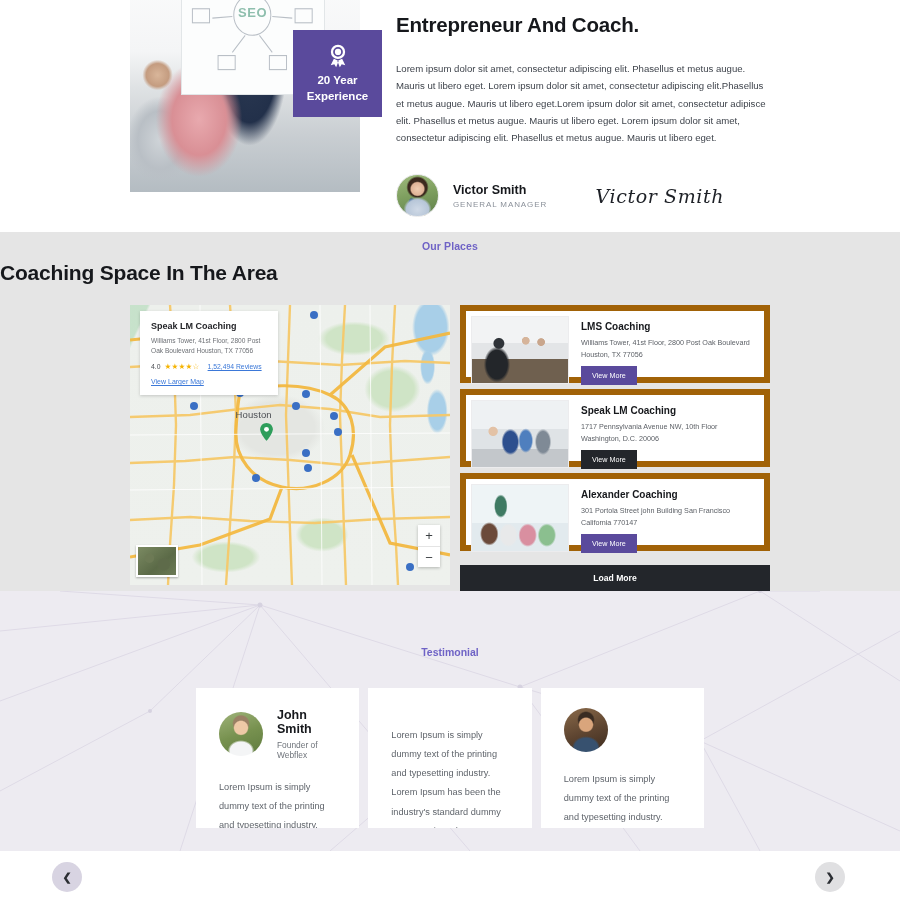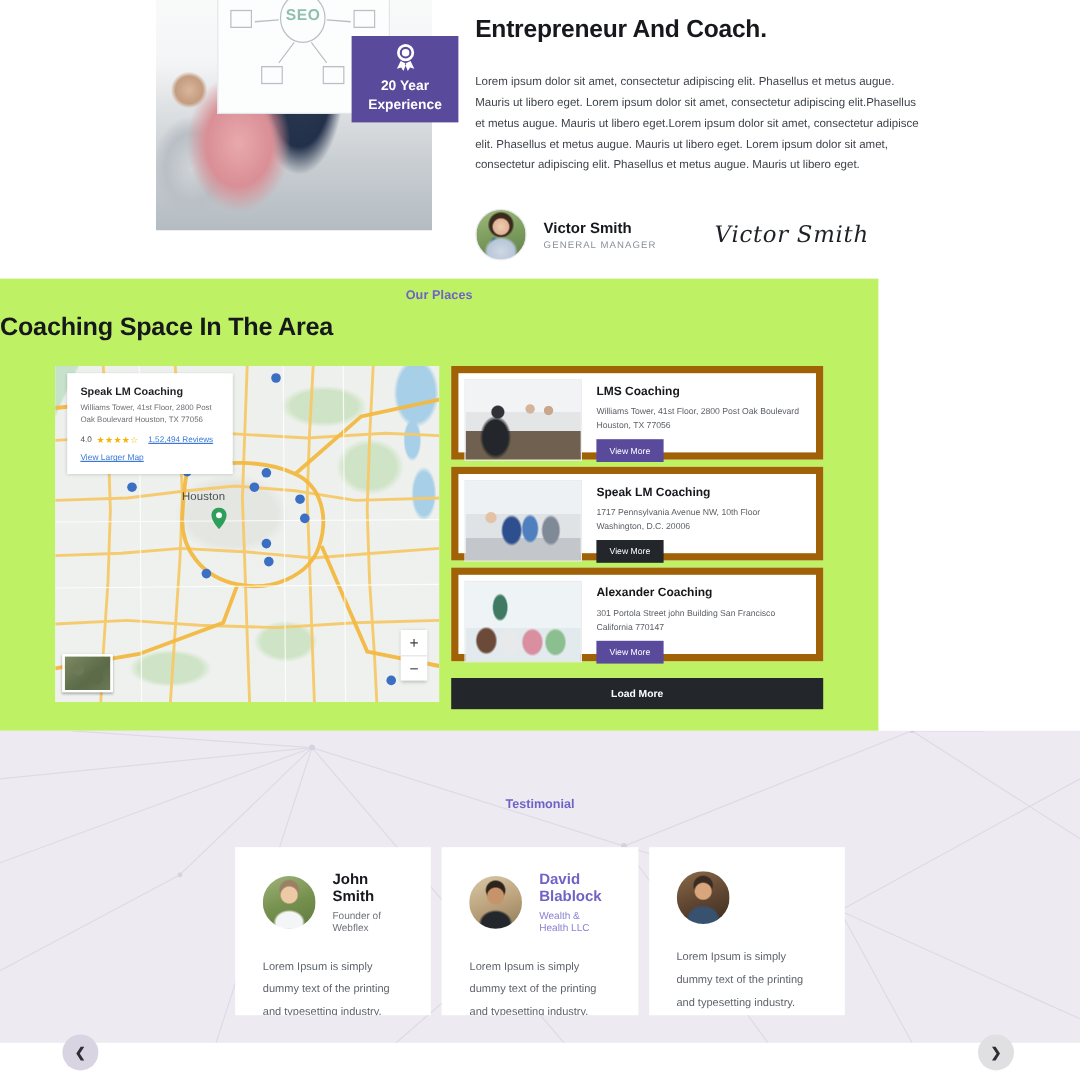--- a/index.html
+++ b/index.html
@@ -56,21 +56,21 @@
     font-size: 13px; font-weight: 700; color: #8fbfae;
     letter-spacing: .5px;
   }
   .seo-diagram {
     position: absolute; left: 22%; top: 2%; width: 62%; height: 60%;
     pointer-events: none;
   }
   .exp-badge {
     position: absolute;
     left: 293px; top: 30px;
-    width: 89px; height: 72px;
+    width: 89px; height: 87px;
     background: #5a4a9c;
     color: #fff;
     display: flex; flex-direction: column;
     align-items: center; justify-content: center;
     gap: 4px;
     z-index: 3;
   }
   .exp-badge .badge-icon { line-height: 0; }
   .exp-badge .badge-text {
     font-size: 11.5px; font-weight: 700;
@@ -127,24 +127,24 @@
     font-family: "DejaVu Serif", serif;
     font-style: italic;
     font-size: 19px;
     color: #1d2026;
     padding-right: 46px;
     letter-spacing: .6px;
   }
 
   
   .places-section {
-    width: 732px;
-    background: #bef264;
+    width: 900px;
+    background: #e5e5e5;
     padding-top: 8px;
-    padding-bottom: 18px;
+    padding-bottom: 0;
   }
   .eyebrow {
     text-align: center;
     font-size: 10.5px;
     font-weight: 700;
     color: #6f63c6;
     letter-spacing: .1px;
   }
   .section-title {
     text-align: left;
@@ -600,27 +600,20 @@
         <div class="t-avatar av-1"></div>
         <div class="t-meta">
           <div class="t-name">John Smith</div>
           <div class="t-role">Founder of Webflex</div>
         </div>
       </div>
       <p class="t-text">Lorem Ipsum is simply dummy text of the printing and typesetting industry. Lorem Ipsum has been the industry's standard dummy text ever since the</p>
     </div>
 
     <div class="t-card">
-      <div class="t-head">
-        <div class="t-avatar av-2"></div>
-        <div class="t-meta">
-          <div class="t-name accent">David Blablock</div>
-          <div class="t-role accent">Wealth &amp; Health LLC</div>
-        </div>
-      </div>
       <p class="t-text">Lorem Ipsum is simply dummy text of the printing and typesetting industry. Lorem Ipsum has been the industry's standard dummy text ever since the</p>
     </div>
 
     <div class="t-card">
       <div class="t-head">
         <div class="t-avatar av-3"></div>
       </div>
       <p class="t-text">Lorem Ipsum is simply dummy text of the printing and typesetting industry. Lorem Ipsum has been the industry's standard dummy text ever since the</p>
     </div>
   </div>

